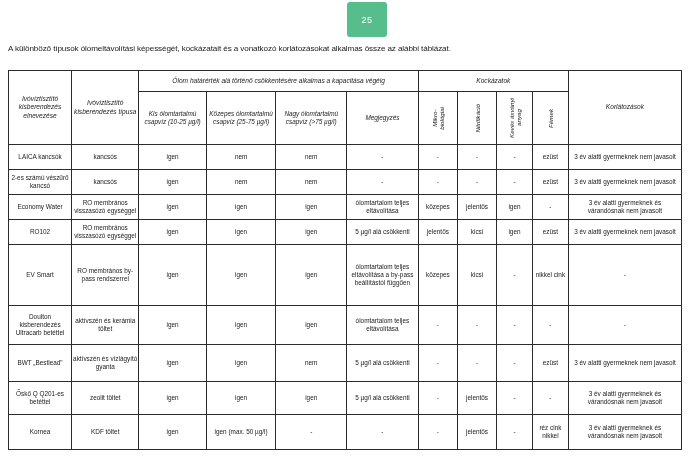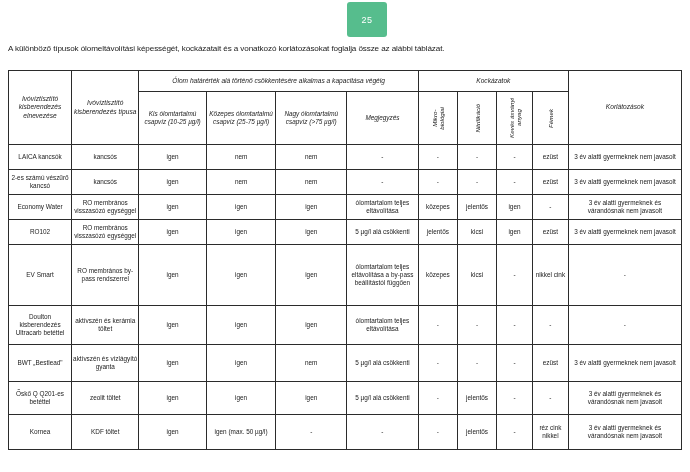--- a/index.html
+++ b/index.html
@@ -81,21 +81,21 @@
   .c9{width:33px;}
   .c10{width:104px;}
   .r-hdr-top td, .r-hdr-top th{height:16px;}
   .dr td{height:20px;}
 </style>
 </head>
 <body>
 
 <div class="page-badge">25</div>
 
-<div class="intro">A különböző típusok ólomeltávolítási képességét, kockázatait és a vonatkozó korlátozásokat foglalja össze az alábbi táblázat.</div>
+<div class="intro">A különböző típusok ólomeltávolítási képességét, kockázatait és a vonatkozó korlátozásokat alkalmas össze az alábbi táblázat.</div>
 
 <div class="tbl-wrap">
   <table>
     <colgroup>
       <col class="c0">
         <col class="c1">
         <col class="c2">
         <col class="c3">
         <col class="c4">
         <col class="c5">

